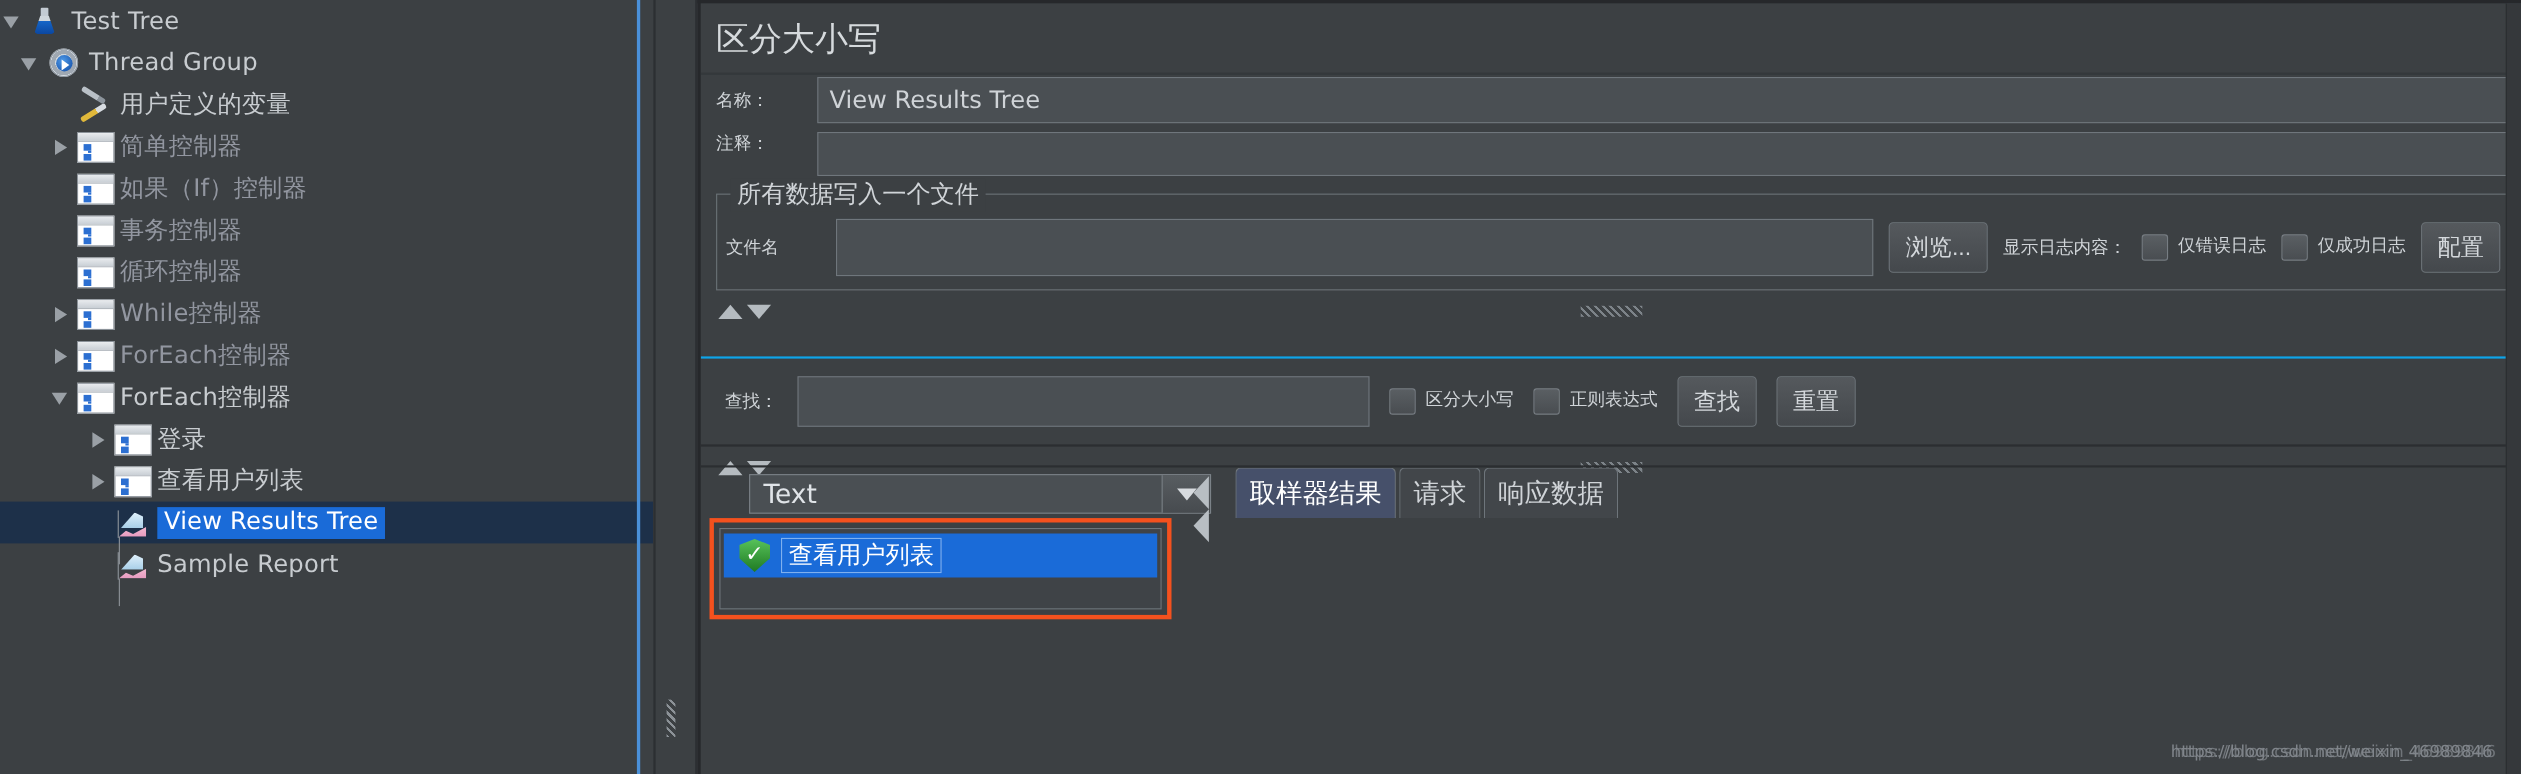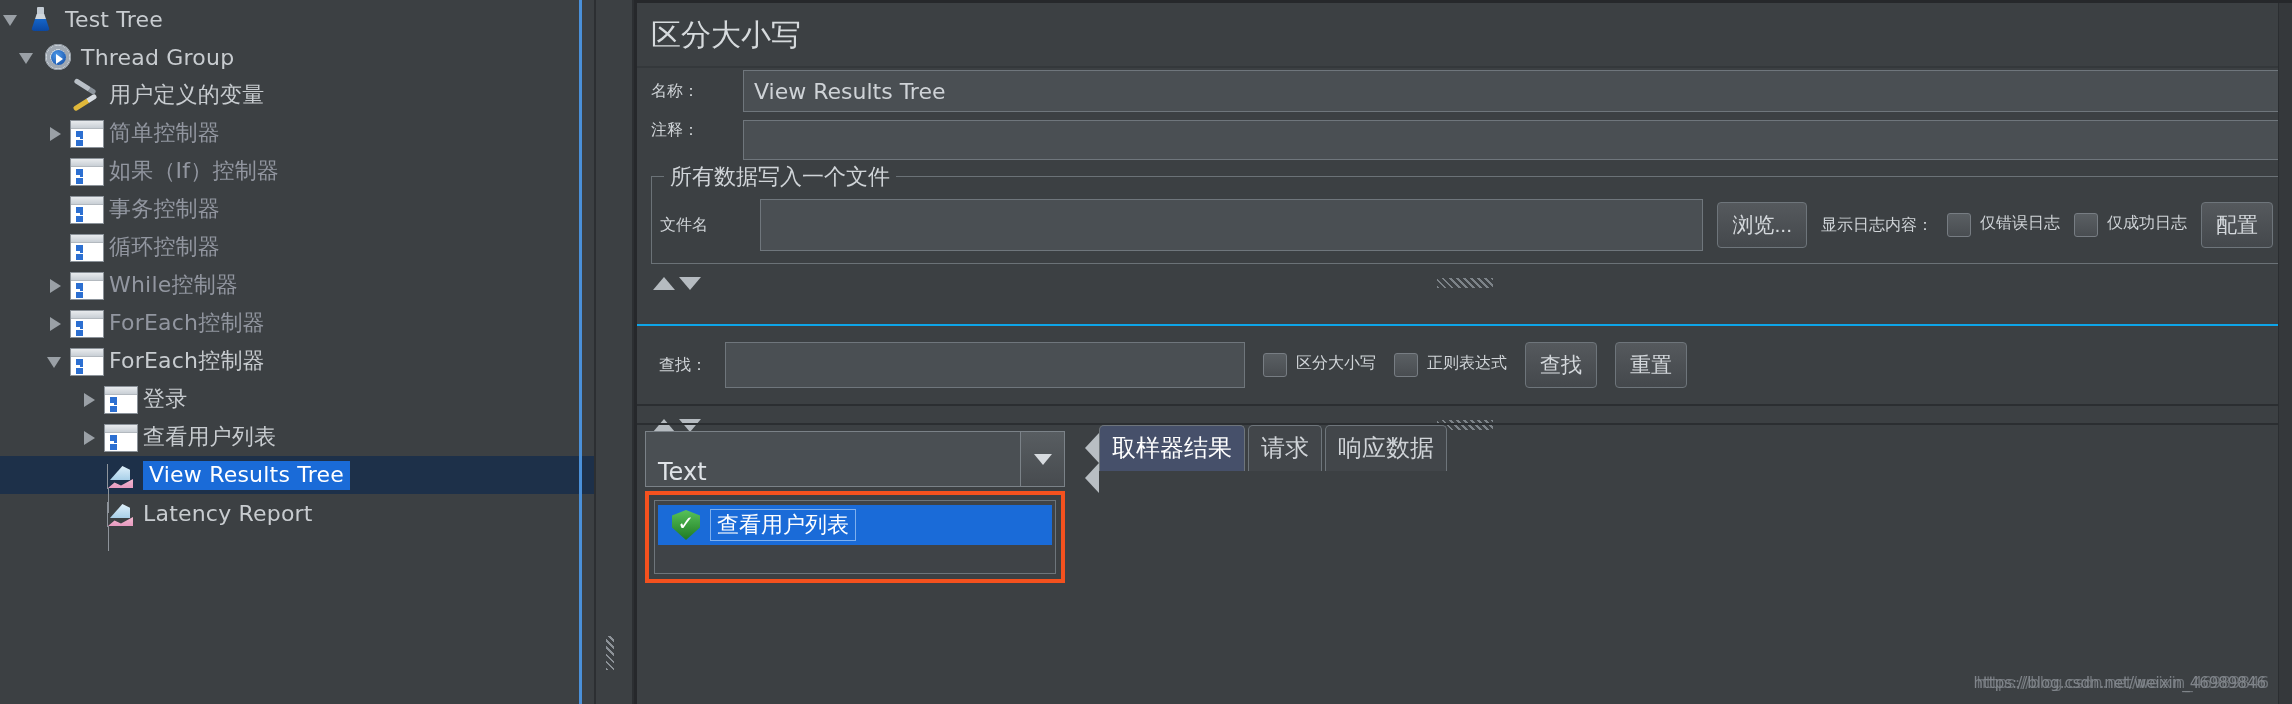--- a/index.html
+++ b/index.html
@@ -224,23 +224,23 @@
 
   
   .bottom {
     display: flex; position: absolute; left: 0; right: 0; top: 420px; bottom: 0;
     border-top: 2px solid #2b2e31;
   }
   .result-list-col {
     flex: 0 0 440px; position: relative; padding: 6px 0 0 8px;
   }
   .combo {
-    display: flex; align-items: flex-end; height: 56px;
+    display: flex; align-items: center; height: 36px;
     background: #4a4f53; border: 1px solid #7b8288;
-    position: relative; width: 420px;
+    position: relative; width: 420px; margin-left: 36px;
   }
   .combo .val { font-size: 24px; color: #e0e4e8; padding-left: 12px; flex: 1 1 auto; }
   .combo .arrow-box {
     width: 44px; height: 100%; border-left: 1px solid #7b8288;
     background: linear-gradient(180deg,#585d61,#474b4f);
     display: flex; align-items: center; justify-content: center;
   }
   .combo .arrow-box span {
     border-top: 11px solid #d7dbdf; border-left: 9px solid transparent; border-right: 9px solid transparent;
   }
@@ -384,21 +384,21 @@
           <div class="node-icon ic-listener">
             <i></i>
           </div>
           <div class="node-label sel">View Results Tree</div>
         </div>
         <div class="tree-node indent-3">
           <div class="twisty "></div>
           <div class="node-icon ic-listener">
             <i></i>
           </div>
-          <div class="node-label">Latency Report</div>
+          <div class="node-label">Sample Report</div>
         </div>
       </div>
     <div class="tree-edge"></div>
   </div>
 
   <div class="v-divider">
     <div class="v-grip"></div>
   </div>
 
   <div class="right-pane">

